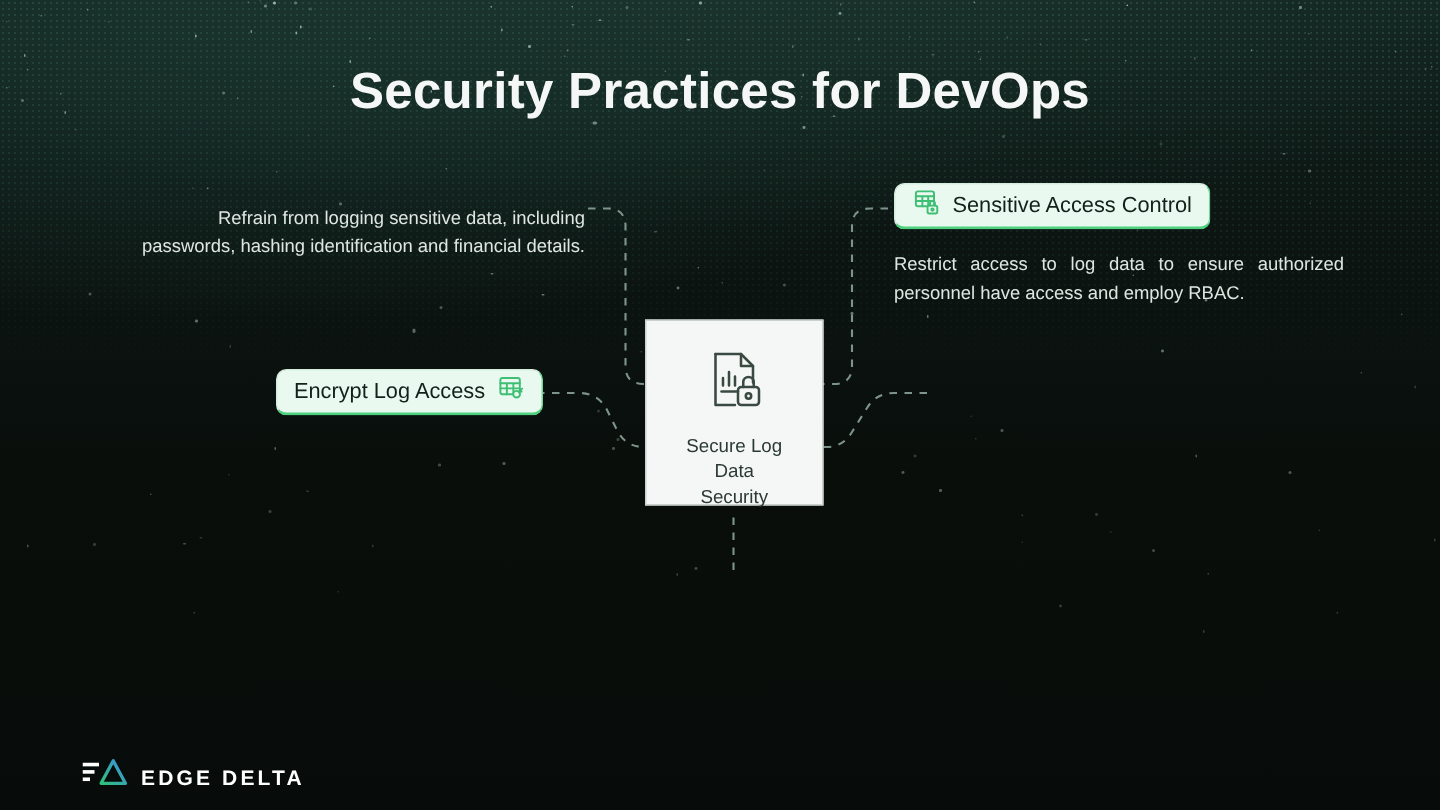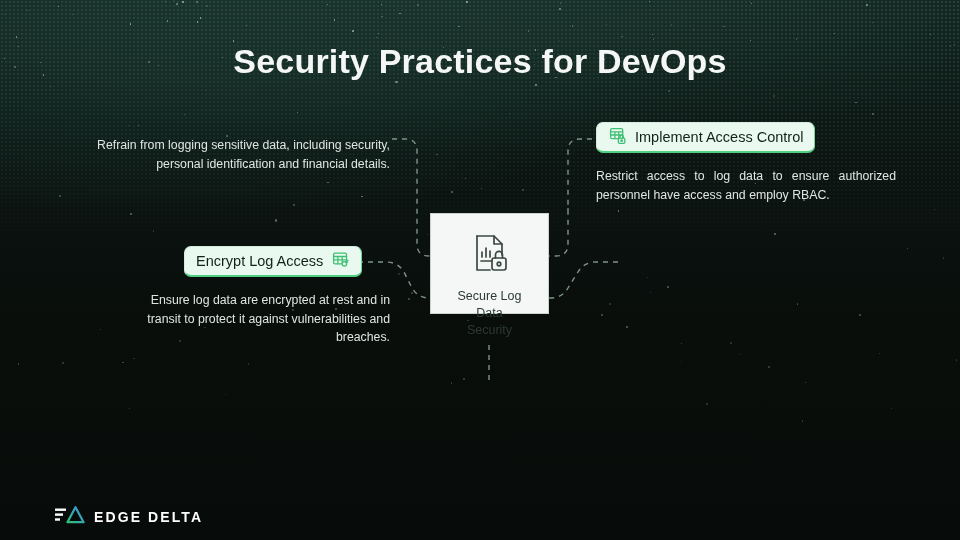--- a/index.html
+++ b/index.html
@@ -43,21 +43,21 @@
     letter-spacing:.2px;
   }
 
   
   #wires { position:absolute; inset:0; }
   #wires path { fill:none; stroke:#7e948b; stroke-width:1.4; stroke-dasharray:5 5; }
 
   
   #center-node {
     position:absolute; left:430px; top:213px;
-    width:119px; height:101px;
+    width:119px; height:124px;
     background:#f5f7f6;
     border:1px solid #c9d2cd;
     display:flex; flex-direction:column;
     align-items:center; justify-content:flex-start;
     padding-top:17px;
   }
   #center-node .cn-label {
     margin-top:9px;
     font-size:12.5px; line-height:17px;
     color:#2c3a34; text-align:center;
@@ -300,54 +300,53 @@
     </svg>
   </span>
   <div class="cn-label">
     <div>Secure Log</div>
     <div>Data</div>
     <div>Security</div>
   </div>
 </div>
 
 <div class="block blk-left" id="blk-avoid">
-  <div class="desc">Refrain from logging sensitive data, including security, personal identification and financial details.</div>
+  <div class="desc">Refrain from logging sensitive data, including passwords, hashing identification and financial details.</div>
 </div>
 
 <div class="block blk-left" id="blk-encrypt">
   <div class="badge">
     <span class="bl">Encrypt Log Access</span>
     <span>
       <svg width="19" height="19" viewBox="0 0 22 22">
         <g fill="none" stroke="#3fbf74" stroke-width="1.5" stroke-linejoin="round" stroke-linecap="round">
           <rect x="3" y="3.5" width="15" height="12.5" rx="1.6"></rect>
           <path d="M3 7.5 h15 M3 11.5 h15 M8 7.5 v8.5 M13 7.5 v8.5"></path>
           <circle cx="15.5" cy="16" r="2.6" fill="#e9f9ef"></circle>
           <path d="M17.2 14.3 l2.6 -2.6 M18.4 13 l1 1"></path>
         </g>
       </svg>
     </span>
   </div>
-  <div class="desc">Ensure log data are encrypted at rest and in transit to protect it against vulnerabilities and breaches.</div>
 </div>
 
 <div class="block blk-right" id="blk-access">
   <div class="badge">
     <span>
       <svg width="19" height="19" viewBox="0 0 22 22">
         <g fill="none" stroke="#3fbf74" stroke-width="1.5" stroke-linejoin="round" stroke-linecap="round">
           <rect x="3" y="3" width="14" height="11.5" rx="1.6"></rect>
           <path d="M3 6.8 h14 M3 10.4 h14 M8 6.8 v7.7 M12.5 6.8 v7.7"></path>
           <rect x="12" y="14" width="7.5" height="6" rx="1.3" fill="#e9f9ef"></rect>
           <path d="M13.9 14 v-1.6 a1.9 1.9 0 0 1 3.8 0 V14"></path>
           <circle cx="15.8" cy="17" r=".9"></circle>
         </g>
       </svg>
     </span>
-    <span class="bl">Implement Access Control</span>
+    <span class="bl">Sensitive Access Control</span>
   </div>
   <div class="desc">Restrict access to log data to ensure authorized personnel have access and employ RBAC.</div>
 </div>
 
 <div class="block blk-right" id="blk-storage">
 </div>
 
 <div class="block" id="blk-maintain">
 </div>
 

